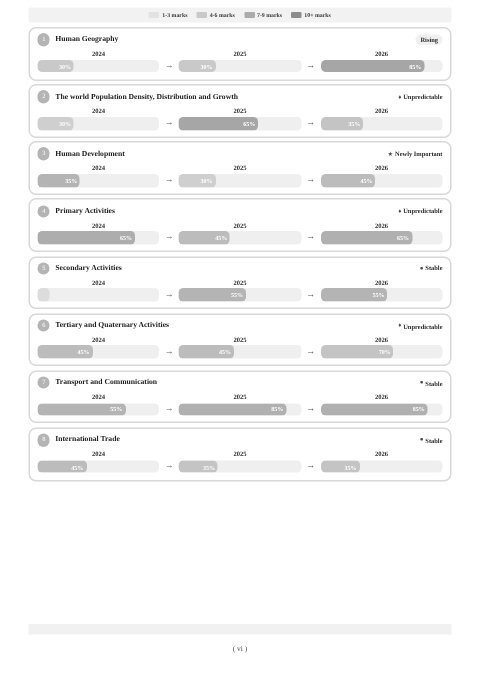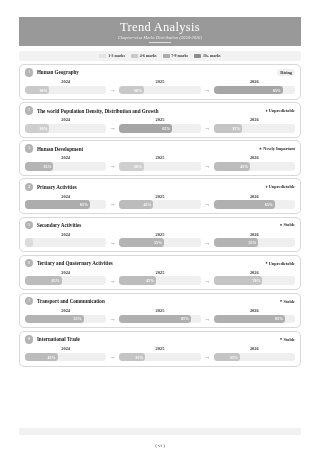--- a/index.html
+++ b/index.html
@@ -233,25 +233,20 @@
     font-size: 5px;
     color: #4a4a4a;
     line-height: 6px;
   }
 </style>
 </head>
 <body>
 
 <div class="page">
 
-  <div class="header">
-    <div class="header-title">Trend Analysis</div>
-    <div class="header-subtitle">Chapter-wise Marks Distribution (2024-2026)</div>
-    <div class="header-rule"></div>
-  </div>
 
   <div class="legend" id="legend-root">
       <div class="legend-item">
         <span class="legend-swatch" style="background: rgb(226, 226, 226);"></span>
         <span class="legend-label">1-3 marks</span>
       </div>
       <div class="legend-item">
         <span class="legend-swatch" style="background: rgb(201, 201, 201);"></span>
         <span class="legend-label">4-6 marks</span>
       </div>

